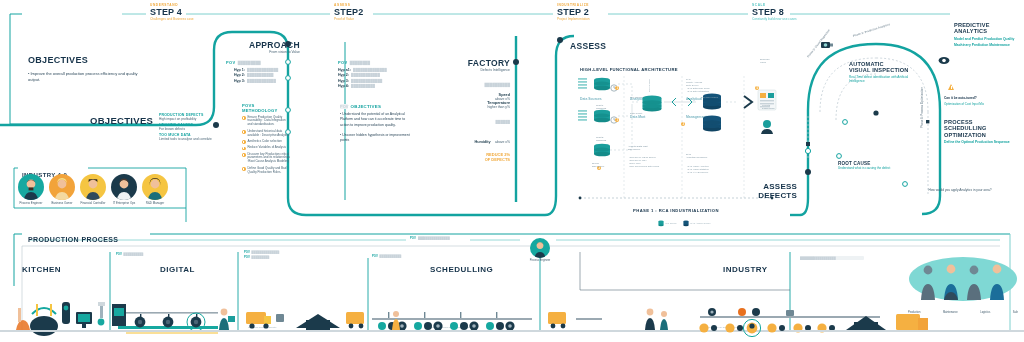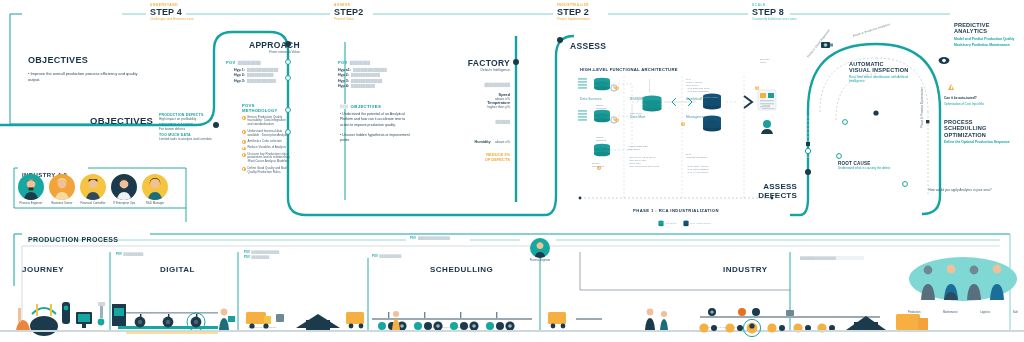--- a/index.html
+++ b/index.html
@@ -631,21 +631,21 @@
   <div class="abs" style="left:28px; top:228px;">
     <span id="pp-h">PRODUCTION PROCESS</span>
   </div>
 
   <div class="abs" style="left:410px; top:236px; display:flex; gap:2px; align-items:center;">
     <span class="pov-mini">POV</span>
     <span class="blurtxt" style="font-size:2.8px;">████████████████</span>
   </div>
 
   <div class="abs" style="left:22px; top:258px;">
-    <span class="stage-h">JOURNEY</span>
+    <span class="stage-h">KITCHEN</span>
   </div>
   <div class="abs" style="left:116px; top:252px; display:flex; gap:1.5px;">
     <span class="pov-mini">POV</span>
     <span class="blurtxt" style="font-size:2.8px;">██████████</span>
   </div>
 
   <div class="abs" style="left:160px; top:258px;">
     <span class="stage-h">DIGITAL</span>
   </div>
   <div class="abs" style="left:244px; top:250px;">

